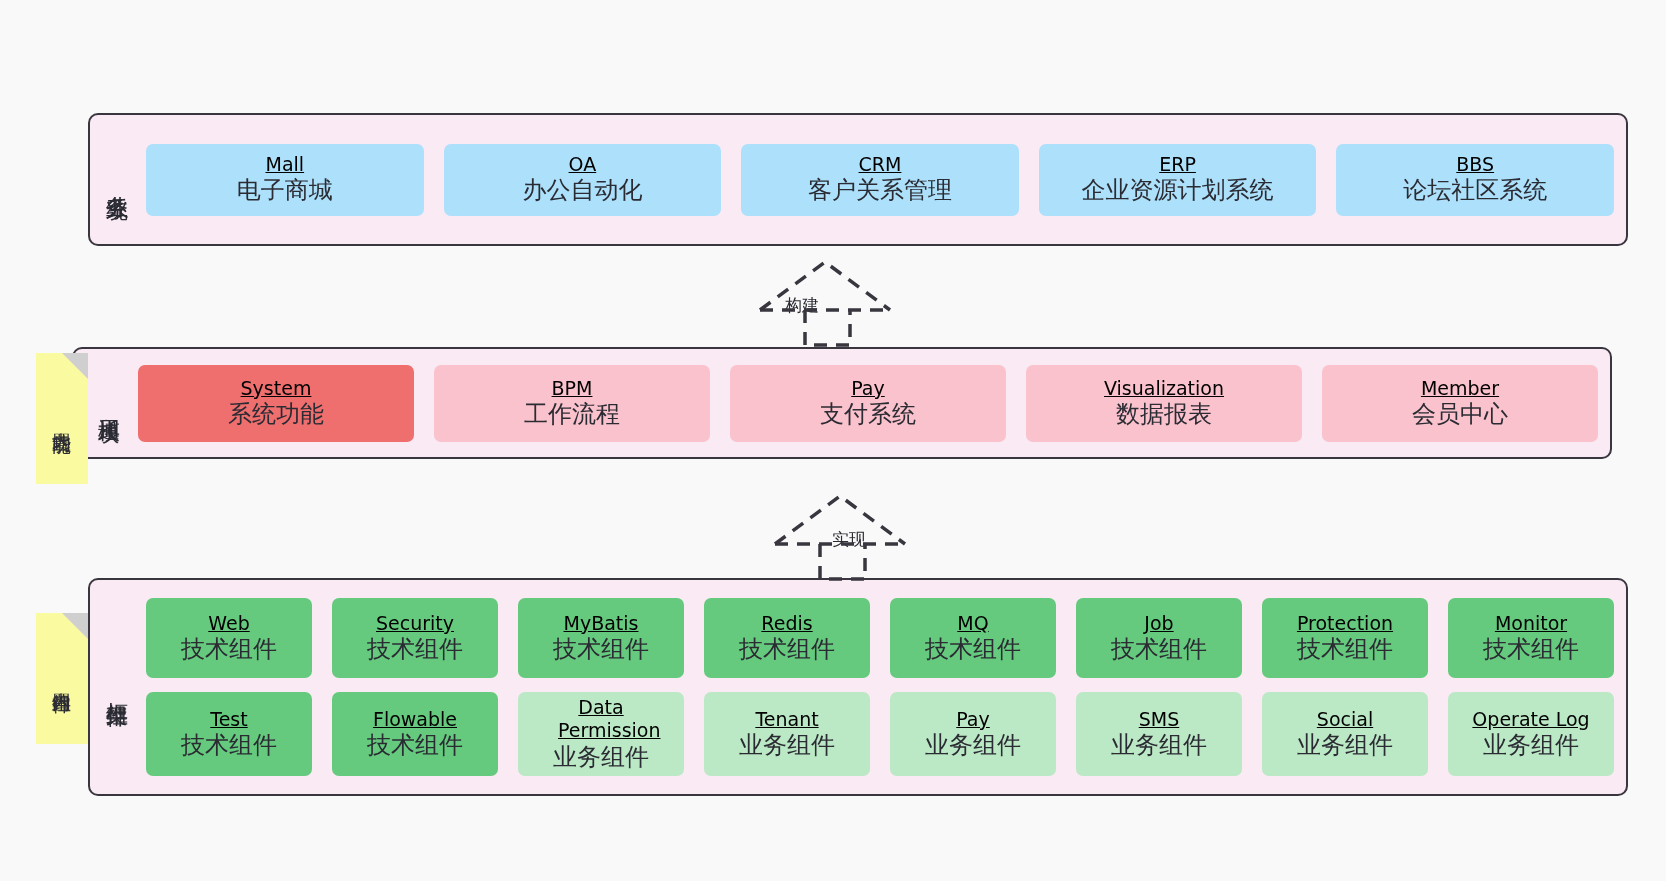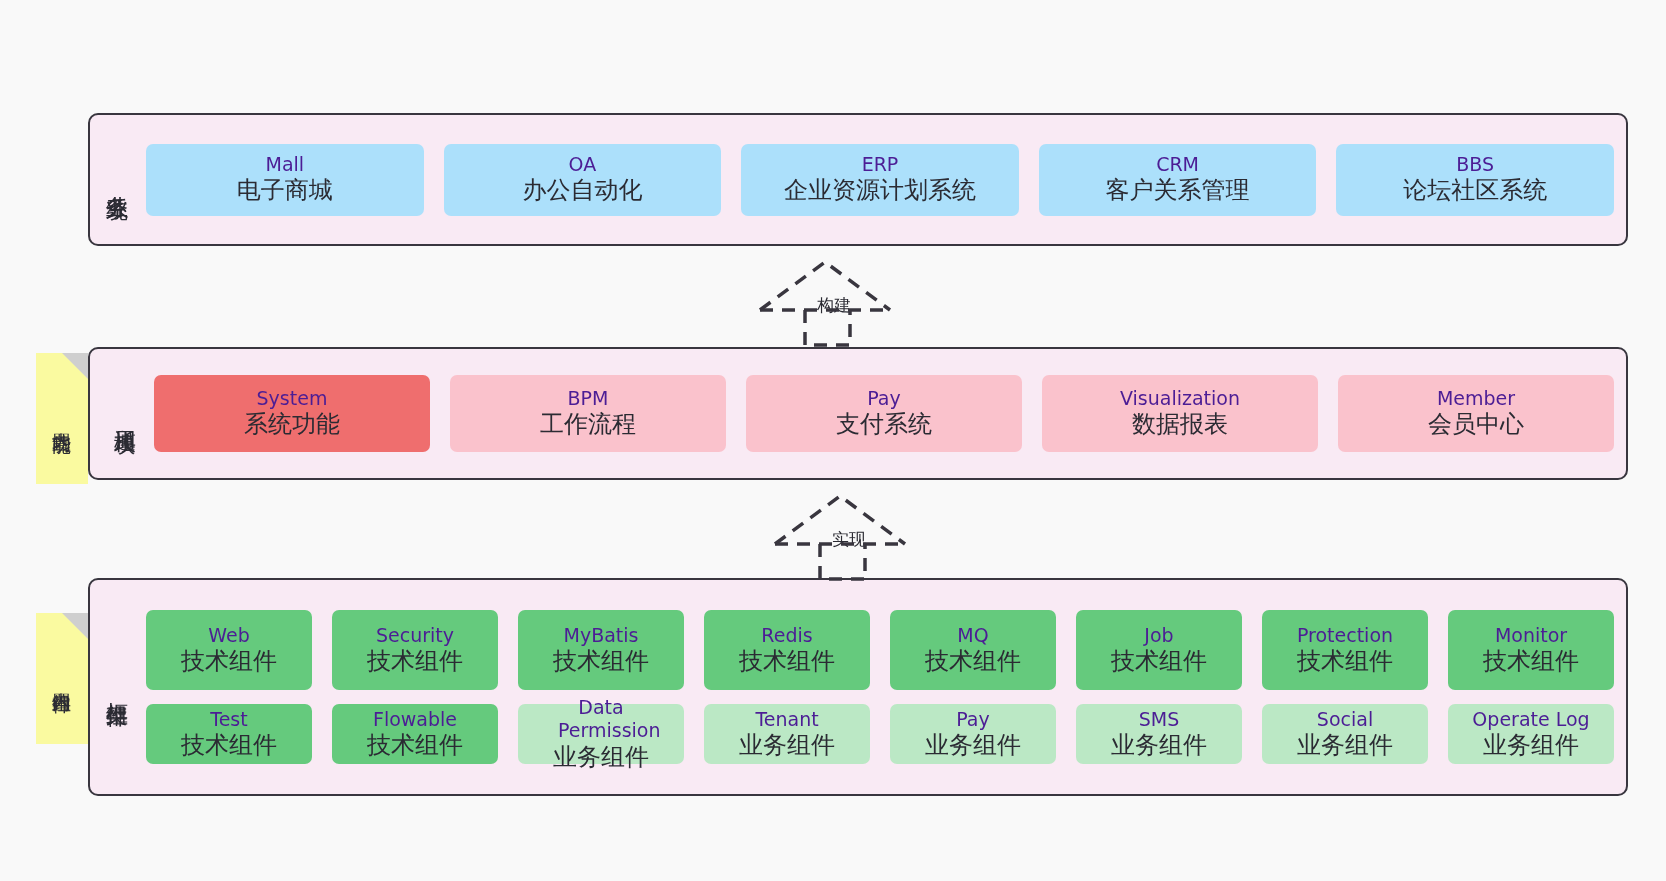--- a/index.html
+++ b/index.html
@@ -69,21 +69,22 @@
     flex-direction: column;
     align-items: center;
     justify-content: center;
     text-align: center;
     box-sizing: border-box;
     padding: 4px 6px;
     line-height: 1.22;
   }
   .node .t1 {
     font-size: 19px;
-    color: #4c1d95;
+    color: #000000;
+    text-decoration: underline;
   }
   .node .t2 {
     font-size: 24px;
     color: #2b2b33;
   }
 
   .blue    { background: #ace0fb; }
   .red     { background: #ef6e6e; }
   .pinklt  { background: #fac2cc; }
   .green   { background: #65ca7d; }
@@ -141,50 +142,50 @@
       <div class="row" style="height:72px;">
         <div class="node blue">
           <span class="t1">Mall</span>
           <span class="t2">电子商城</span>
         </div>
         <div class="node blue">
           <span class="t1">OA</span>
           <span class="t2">办公自动化</span>
         </div>
         <div class="node blue">
+          <span class="t1">CRM</span>
+          <span class="t2">客户关系管理</span>
+        </div>
+        <div class="node blue">
           <span class="t1">ERP</span>
           <span class="t2">企业资源计划系统</span>
-        </div>
-        <div class="node blue">
-          <span class="t1">CRM</span>
-          <span class="t2">客户关系管理</span>
         </div>
         <div class="node blue">
           <span class="t1">BBS</span>
           <span class="t2">论坛社区系统</span>
         </div>
       </div>
     </div>
   </div>
 
   <div class="arrow" style="left:750px; top:258px; width:180px; height:90px;">
     <svg width="180" height="90" viewBox="0 0 180 90">
       <path d="M 10 52 L 75 4 L 140 52" fill="none" stroke="#39363f" stroke-width="3.5" stroke-dasharray="13 9" stroke-linecap="butt"></path>
       <path d="M 10 52 L 140 52" fill="none" stroke="#39363f" stroke-width="3.5" stroke-dasharray="13 9"></path>
       <path d="M 55 52 L 55 87 L 100 87 L 100 52" fill="none" stroke="#39363f" stroke-width="3.5" stroke-dasharray="13 9"></path>
     </svg>
   </div>
-  <div class="arrow-label" style="left:817px; top:294px;">构建</div>
+  <div class="arrow-label" style="left:785px; top:294px;">构建</div>
 
   <div class="note" style="left:36px; top:353px; width:52px; height:131px;">
     <span class="note-fold"></span>
     <span>内置功能</span>
   </div>
 
-  <div class="layer" id="layer-1" style="left:88px; top:347px; width:1540px; height:133px;padding-left:8px;">
+  <div class="layer" id="layer-1" style="left:72px; top:347px; width:1540px; height:112px;padding-left:8px;">
     <div class="layer-title">通用模块</div>
     <div class="layer-body">
       <div class="row" style="height:77px;">
         <div class="node red">
           <span class="t1">System</span>
           <span class="t2">系统功能</span>
         </div>
         <div class="node pinklt">
           <span class="t1">BPM</span>
           <span class="t2">工作流程</span>
@@ -251,21 +252,21 @@
         <div class="node green">
           <span class="t1">Protection</span>
           <span class="t2">技术组件</span>
         </div>
         <div class="node green">
           <span class="t1">Monitor</span>
           <span class="t2">技术组件</span>
         </div>
       </div>
 
-      <div class="row" style="height:60px;">
+      <div class="row" style="height:84px;">
         <div class="node green">
           <span class="t1">Test</span>
           <span class="t2">技术组件</span>
         </div>
         <div class="node green">
           <span class="t1">Flowable</span>
           <span class="t2">技术组件</span>
         </div>
         <div class="node greenlt">
           <span class="t1" style="max-width:86px;">Data Permission</span>

